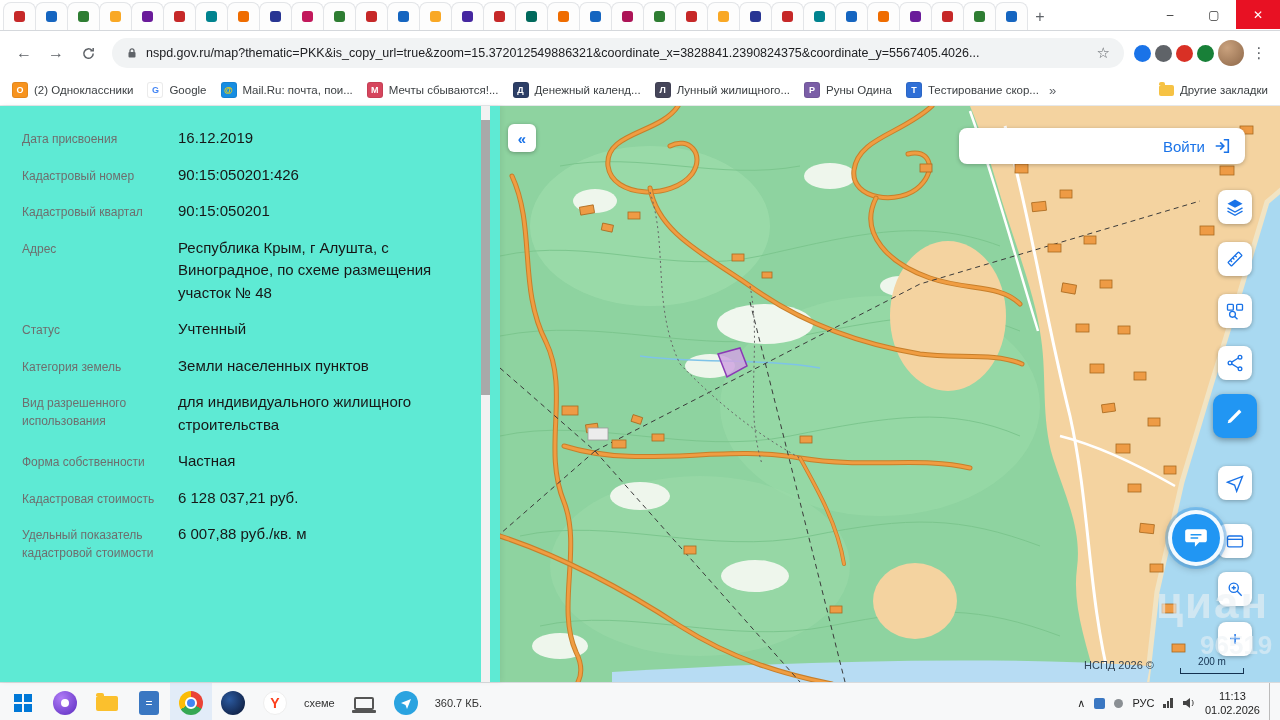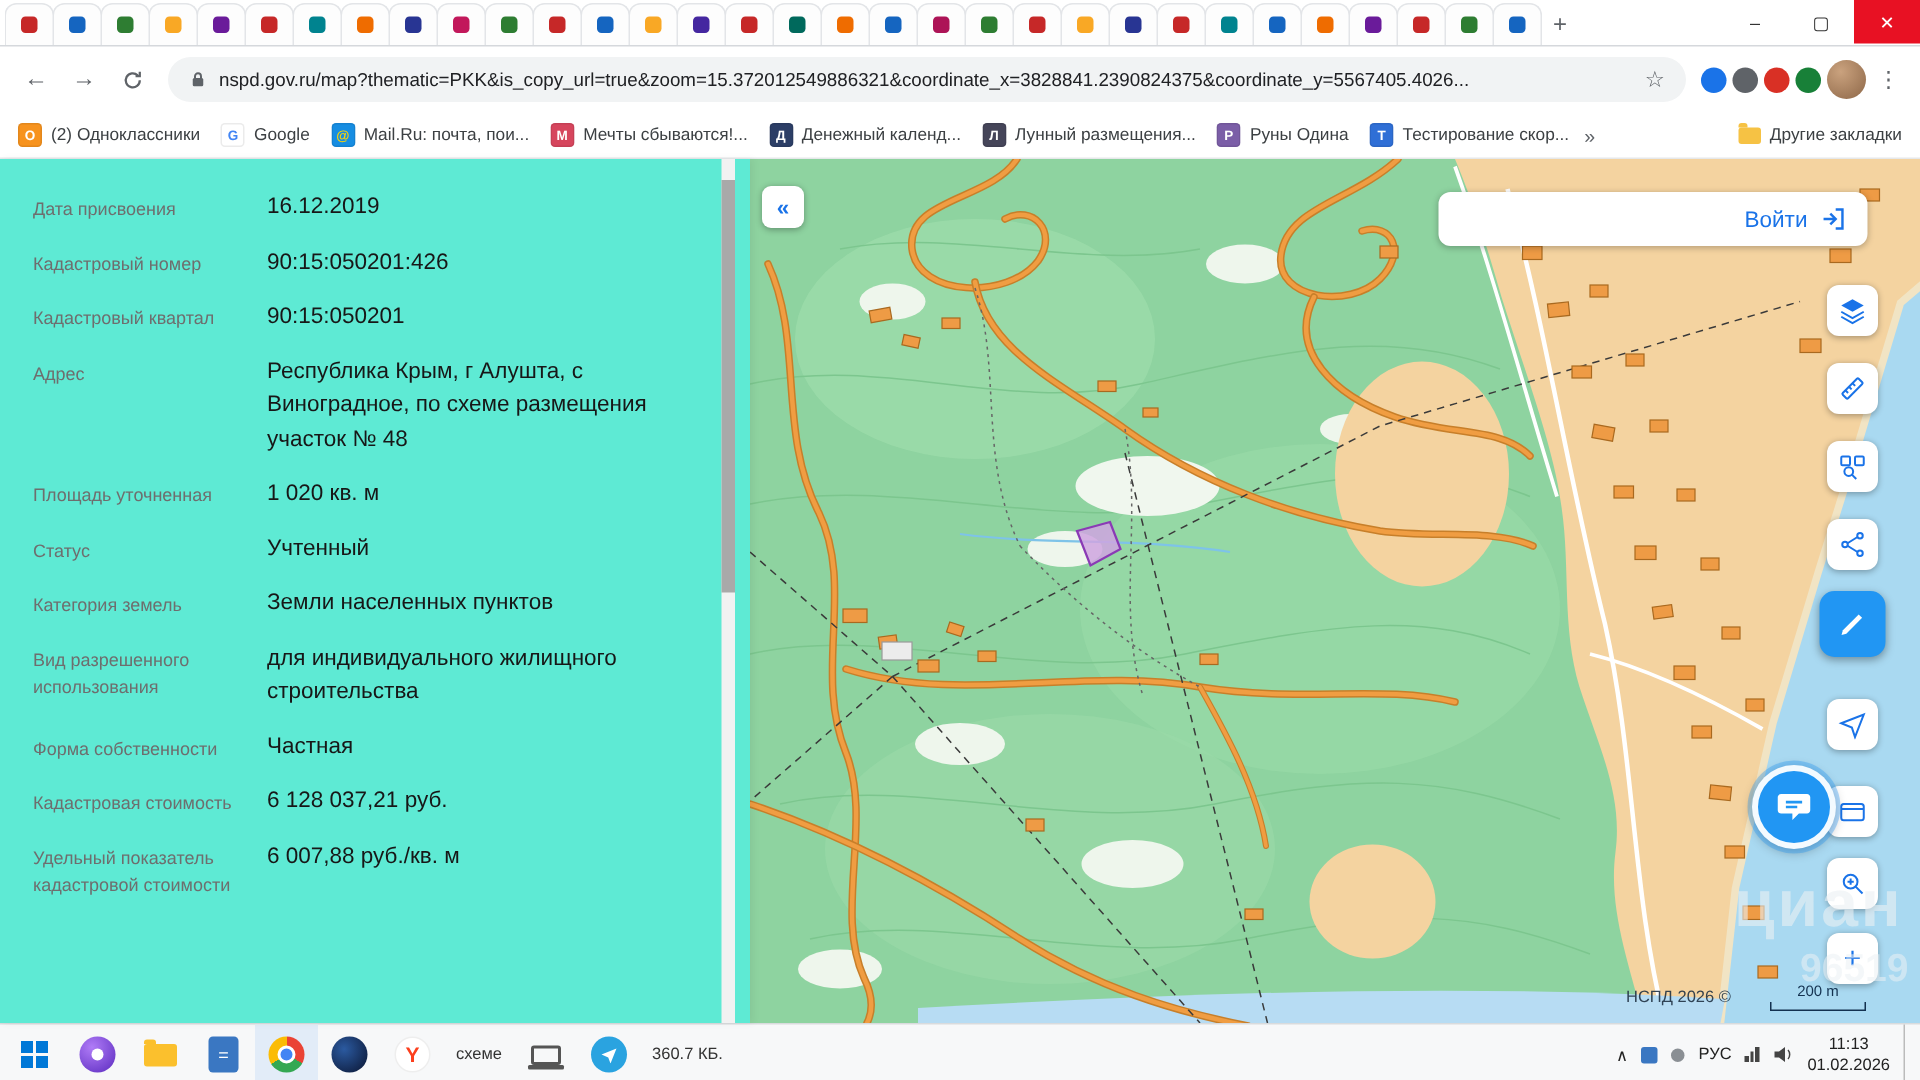--- a/index.html
+++ b/index.html
@@ -279,21 +279,21 @@
           <span>Мечты сбываются!...</span>
         </div>
 
         <div class="bm">
           <span class="bm-ico" style="background: rgb(44, 62, 102); color: rgb(255, 255, 255);">Д</span>
           <span>Денежный календ...</span>
         </div>
 
         <div class="bm">
           <span class="bm-ico" style="background: rgb(69, 69, 89); color: rgb(255, 255, 255);">Л</span>
-          <span>Лунный размещения...</span>
+          <span>Лунный жилищного...</span>
         </div>
 
         <div class="bm">
           <span class="bm-ico" style="background: rgb(123, 94, 167); color: rgb(255, 255, 255);">Р</span>
           <span>Руны Одина</span>
         </div>
 
         <div class="bm">
           <span class="bm-ico" style="background: rgb(47, 111, 214); color: rgb(255, 255, 255);">Т</span>
           <span>Тестирование скор...</span>
@@ -325,24 +325,20 @@
           <div class="field">
             <div class="f-label">Кадастровый квартал</div>
             <div class="f-value">90:15:050201</div>
           </div>
 
           <div class="field">
             <div class="f-label">Адрес</div>
             <div class="f-value">Республика Крым, г Алушта, с Виноградное, по схеме размещения участок № 48</div>
           </div>
 
-          <div class="field">
-            <div class="f-label">Площадь уточненная</div>
-            <div class="f-value">1 020 кв. м</div>
-          </div>
 
           <div class="field">
             <div class="f-label">Статус</div>
             <div class="f-value">Учтенный</div>
           </div>
 
           <div class="field">
             <div class="f-label">Категория земель</div>
             <div class="f-value">Земли населенных пунктов</div>
           </div>

